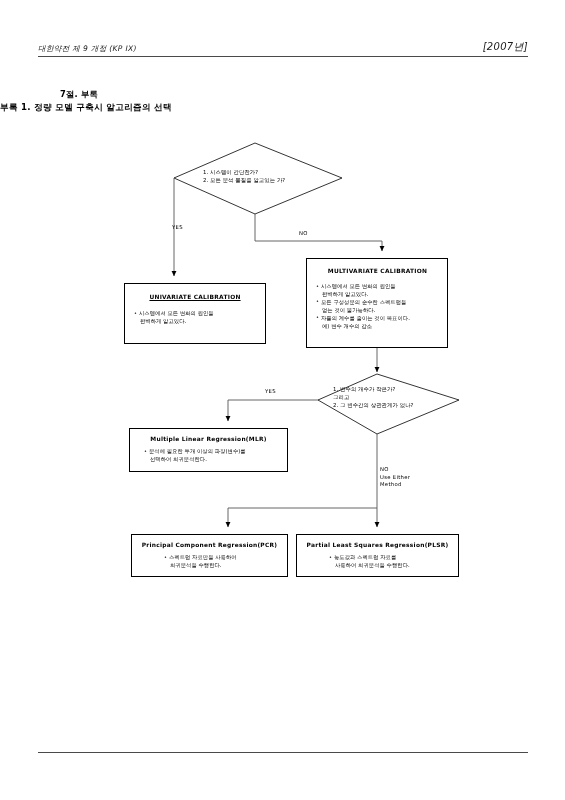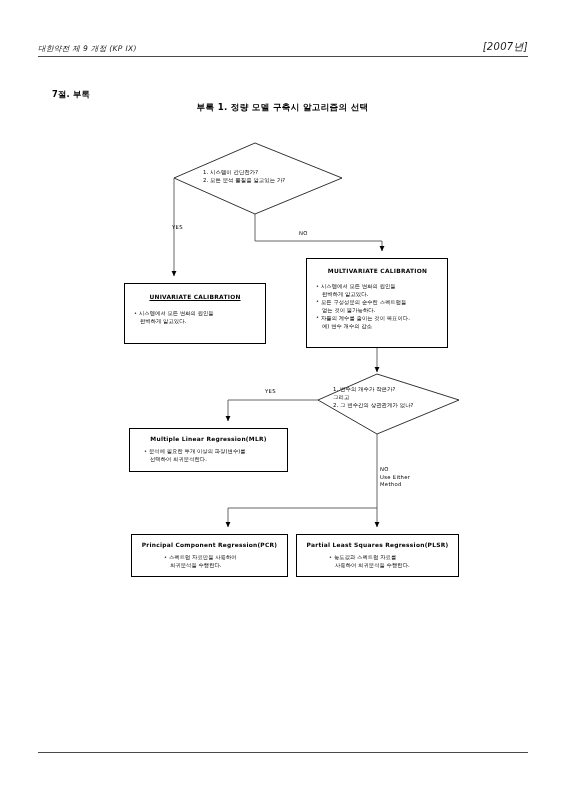--- a/index.html
+++ b/index.html
@@ -36,32 +36,32 @@
     color: #1a1a1a;
     padding-bottom: 2px;
     border-bottom: 1px solid #4a4a4a;
     font-style: italic;
   }
   .header .right { font-size: 10px; padding-left: 20px; }
 
   
   .section-title {
     position: absolute;
-    left: 52px;
+    left: 60px;
     top: 89px;
     font-size: 8.3px;
     font-weight: bold;
     letter-spacing: 0.2px;
   }
   .doc-title {
     position: absolute;
     left: 0;
     top: 102px;
     width: 565px;
-    text-align: center;
+    text-align: left;
     font-size: 8.6px;
     font-weight: bold;
     letter-spacing: 0.3px;
   }
 
   
   #flow-svg {
     position: absolute;
     left: 0;
     top: 0;

